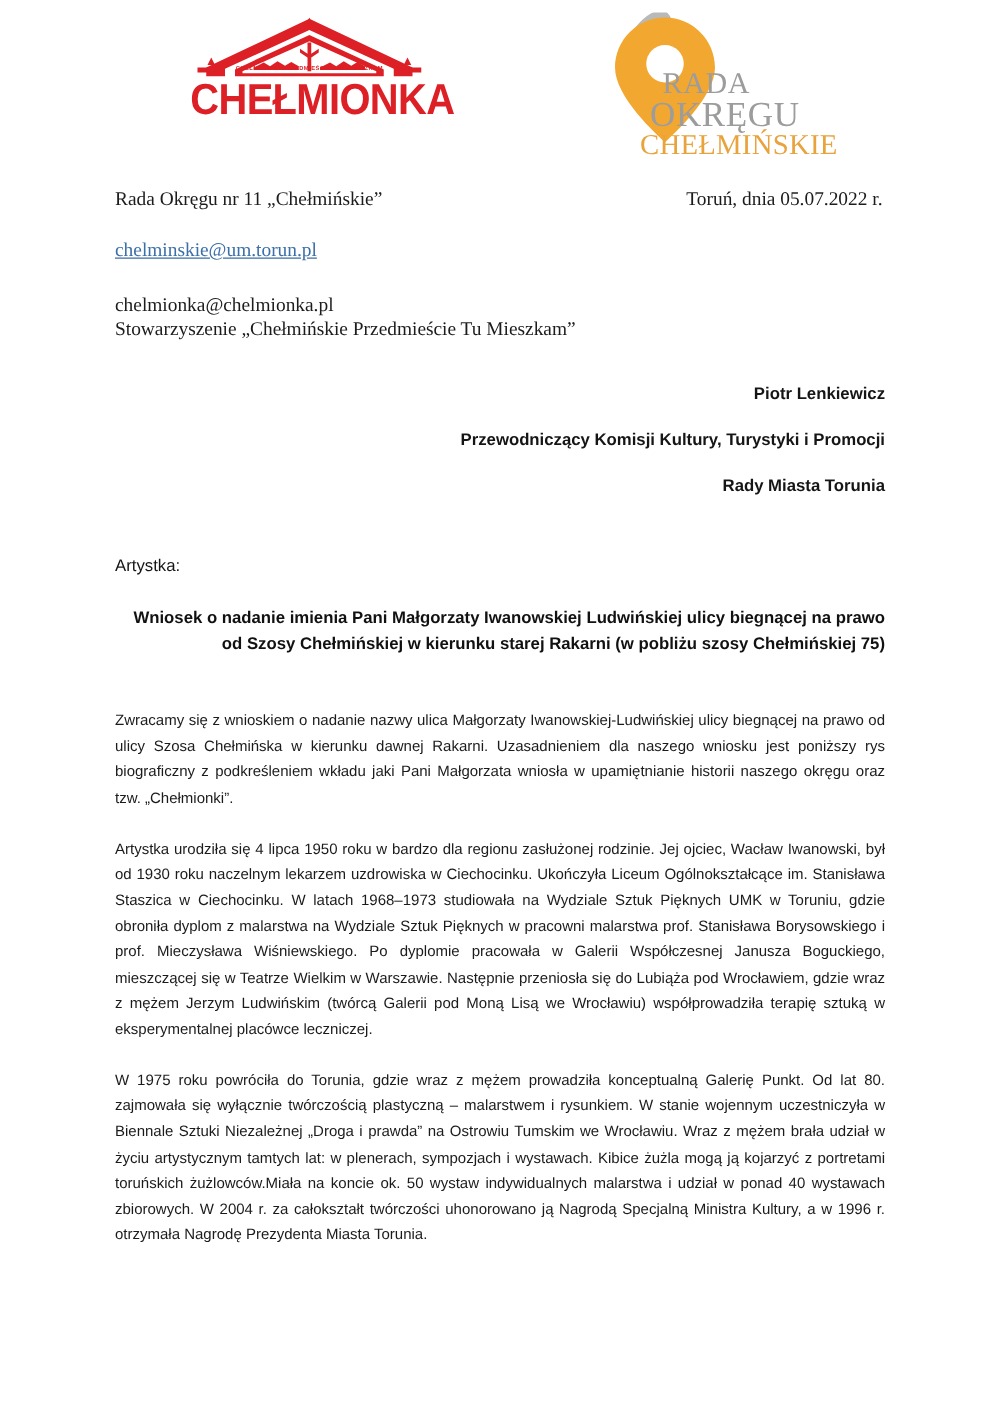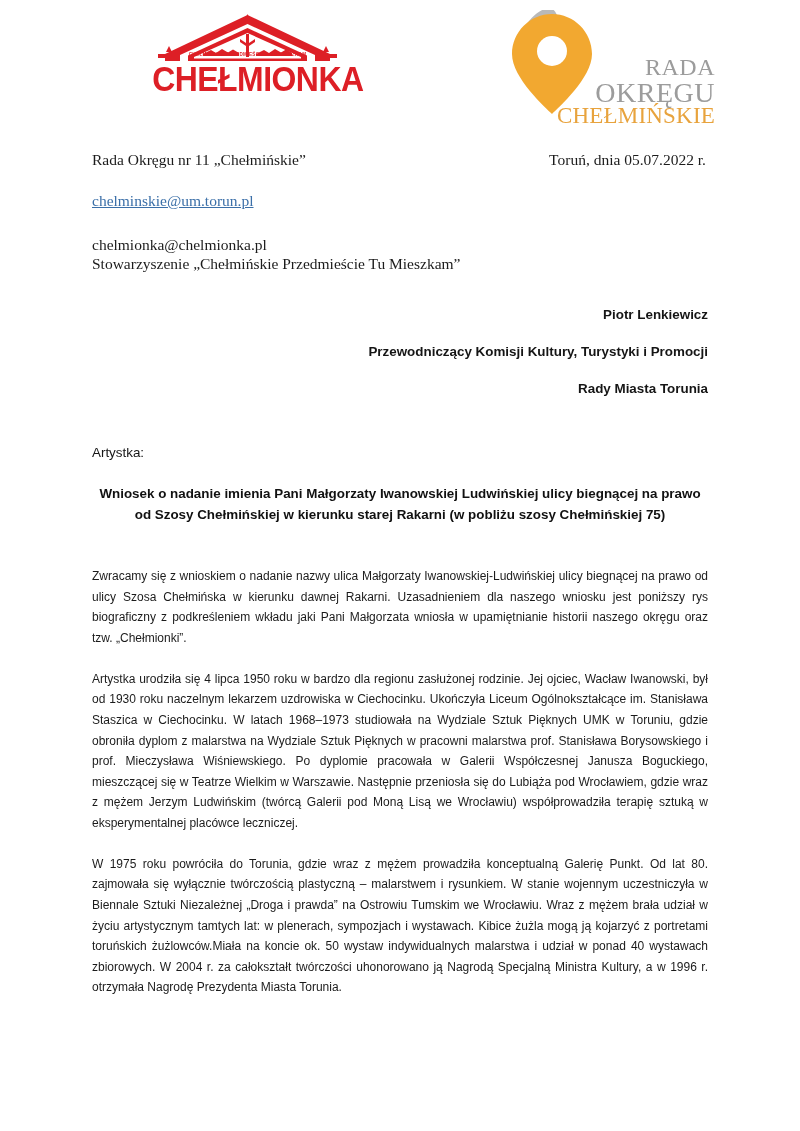--- a/index.html
+++ b/index.html
@@ -64,25 +64,24 @@
     font-size: 4.6px;
     letter-spacing: 0.35px;
     color: #dd1f26;
     line-height: 1;
     white-space: nowrap;
   }
 
   
   .logo-rada {
     position: absolute;
-    left: 498px;
+    left: 478px;
     top: 10px;
     width: 215px;
     height: 108px;
-    text-align: right;
   }
   .logo-rada svg { display: block; position: absolute; left: 0; top: 0; }
   .rada-text {
     position: absolute;
     left: 52px;
     top: 46px;
     width: 165px;
     font-family: "Liberation Serif", serif;
     line-height: 0.97;
   }
@@ -170,21 +169,21 @@
     font-size: 13.4px;
     color: #151515;
     margin-bottom: 23px;
   }
   .subject-title {
     font-family: "Liberation Sans", sans-serif;
     font-weight: bold;
     font-size: 13.4px;
     color: #111111;
     line-height: 1.62;
-    text-align: center;
+    text-align: right;
   }
 
   
   .body-text { margin-top: 40px; }
   .body-text p {
     font-family: "Liberation Sans", sans-serif;
     font-size: 12px;
     color: #1b1b1b;
     line-height: 1.72;
     text-align: justify;

